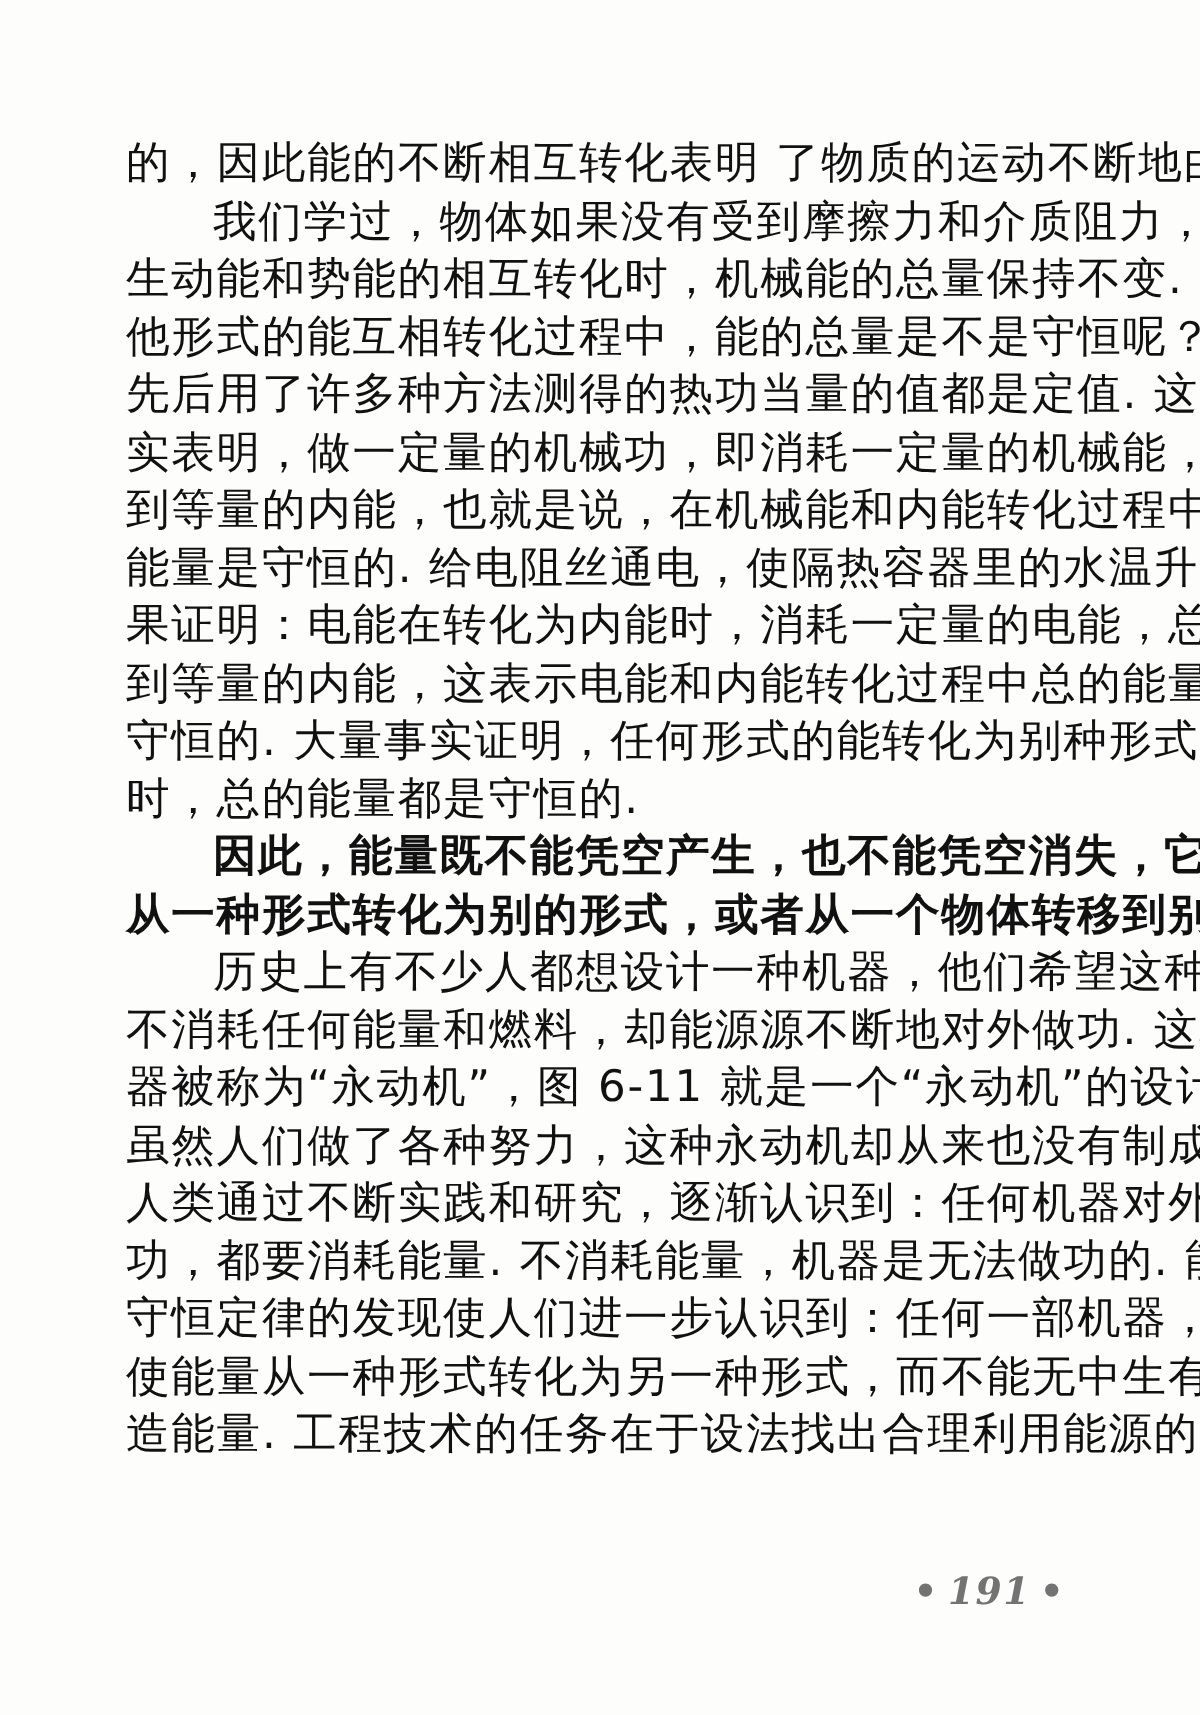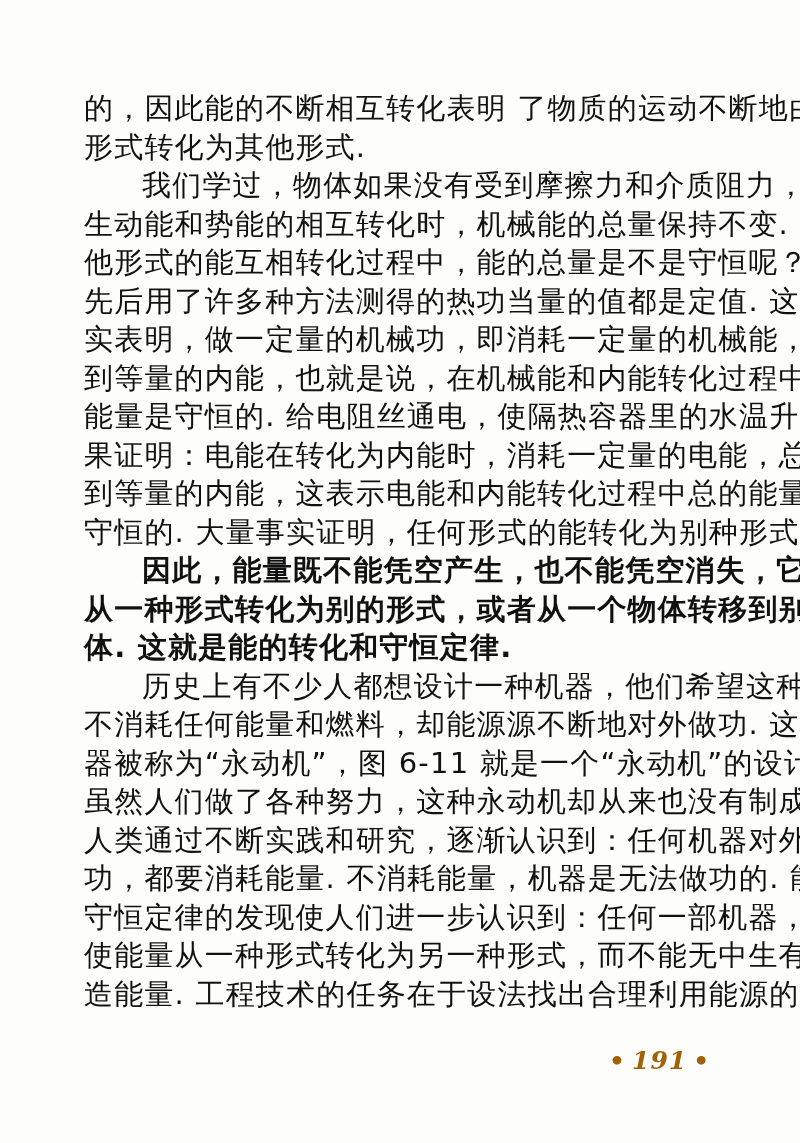--- a/index.html
+++ b/index.html
@@ -29,52 +29,51 @@
   .line.indent { padding-left: 58px; }
   .line b, .bold { font-weight: bold; }
   .normal { font-weight: bold; }
   .page-number {
     position: absolute;
     left: 603px; top: 1046px;
     font-family: "DejaVu Serif", "Liberation Serif", serif;
     font-style: italic;
     font-weight: bold;
     font-size: 25px;
-    color: #a16207;
+    color: #737373;
     letter-spacing: 1px;
   }
   .page-number .dot { font-style: normal; font-weight: bold; padding: 0 6px; }
 </style>
 </head>
 <body>
 
 <div class="page">
 
   <div>
     <div class="line">的，因此能的不断相互转化表明 了物质的运动不断地由一种</div>
-    <div class="line last">形式转化为其他形式.</div>
   </div>
 
   <div>
     <div class="line indent">我们学过，物体如果没有受到摩擦力和介质阻力，只发</div>
     <div class="line">生动能和势能的相互转化时，机械能的总量保持不变. 在其</div>
     <div class="line">他形式的能互相转化过程中，能的总量是不是守恒呢？焦耳</div>
     <div class="line">先后用了许多种方法测得的热功当量的值都是定值. 这个事</div>
     <div class="line">实表明，做一定量的机械功，即消耗一定量的机械能，总得</div>
     <div class="line">到等量的内能，也就是说，在机械能和内能转化过程中总的</div>
     <div class="line">能量是守恒的. 给电阻丝通电，使隔热容器里的水温升高，结</div>
     <div class="line">果证明：电能在转化为内能时，消耗一定量的电能，总是得</div>
     <div class="line">到等量的内能，这表示电能和内能转化过程中总的能量也是</div>
     <div class="line">守恒的. 大量事实证明，任何形式的能转化为别种形式的能</div>
+    <div class="line last">时，总的能量都是守恒的.</div>
   </div>
 
   <div>
     <div class="line indent"><span class="normal">因此，</span><span class="bold">能量既不能凭空产生，也不能凭空消失，它只能</span></div>
     <div class="line"><span class="bold">从一种形式转化为别的形式，或者从一个物体转移到别的物</span></div>
-    <div class="line last"><span class="bold">体</span><span class="normal">. 这就是</span><span class="bold">能的转化和守恒定律</span><span class="normal">.</span></div>
   </div>
 
   <div>
     <div class="line indent">历史上有不少人都想设计一种机器，他们希望这种机器</div>
     <div class="line">不消耗任何能量和燃料，却能源源不断地对外做功. 这种机</div>
     <div class="line">器被称为“永动机”，图 6-11 就是一个“永动机”的设计方案.</div>
     <div class="line">虽然人们做了各种努力，这种永动机却从来也没有制成功过.</div>
     <div class="line">人类通过不断实践和研究，逐渐认识到：任何机器对外界做</div>
     <div class="line">功，都要消耗能量. 不消耗能量，机器是无法做功的. 能量</div>
     <div class="line">守恒定律的发现使人们进一步认识到：任何一部机器，只能</div>

